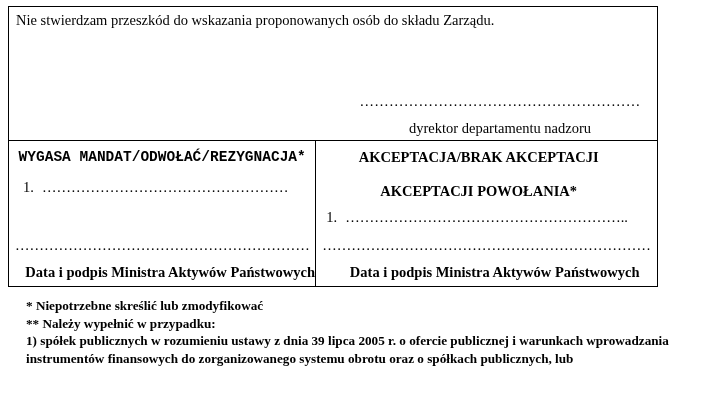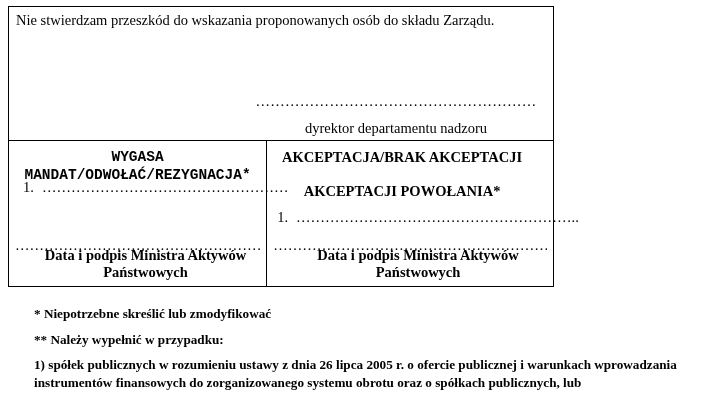--- a/index.html
+++ b/index.html
@@ -17,21 +17,21 @@
   }
   .page {
     position: relative;
     width: 722px;
     height: 419px;
   }
   .doc-table {
     position: absolute;
     left: 8px;
     top: 6px;
-    width: 546px;
+    width: 650px;
     border-collapse: collapse;
   }
   .doc-table td {
     border: 1px solid #000000;
     vertical-align: top;
     padding: 0;
   }
   
   .top-cell {
     height: 133px;
@@ -129,21 +129,21 @@
   .footnotes {
     position: absolute;
     left: 26px;
     top: 297px;
     width: 672px;
     font-size: 13.2px;
     font-weight: bold;
     line-height: 1.33;
   }
   .footnotes div {
-    margin: 8px;
+    margin: 0;
   }
   .fn-indent {
     text-indent: 0;
   }
 </style>
 </head>
 <body>
 
 <div class="page">
 
@@ -178,16 +178,16 @@
         <div class="cell-footer-dots">………………………………………………………………</div>
         <div class="cell-footer">Data i podpis Ministra Aktywów Państwowych</div>
       </td>
     </tr>
   </tbody>
     </table>
 
   <div class="footnotes">
     <div>* Niepotrzebne skreślić lub zmodyfikować</div>
     <div>** Należy wypełnić w przypadku:</div>
-    <div class="fn-indent">1) spółek publicznych w rozumieniu ustawy z dnia 26 lipca 2005 r. o ofercie publicznej i warunkach wprowadzania instrumentów finansowych do zorganizowanego systemu obrotu oraz o spółkach publicznych, lub</div>
+    <div class="fn-indent">1) spółek publicznych w rozumieniu ustawy z dnia 39 lipca 2005 r. o ofercie publicznej i warunkach wprowadzania instrumentów finansowych do zorganizowanego systemu obrotu oraz o spółkach publicznych, lub</div>
   </div>
 
 </div>
 
 </body></html>

